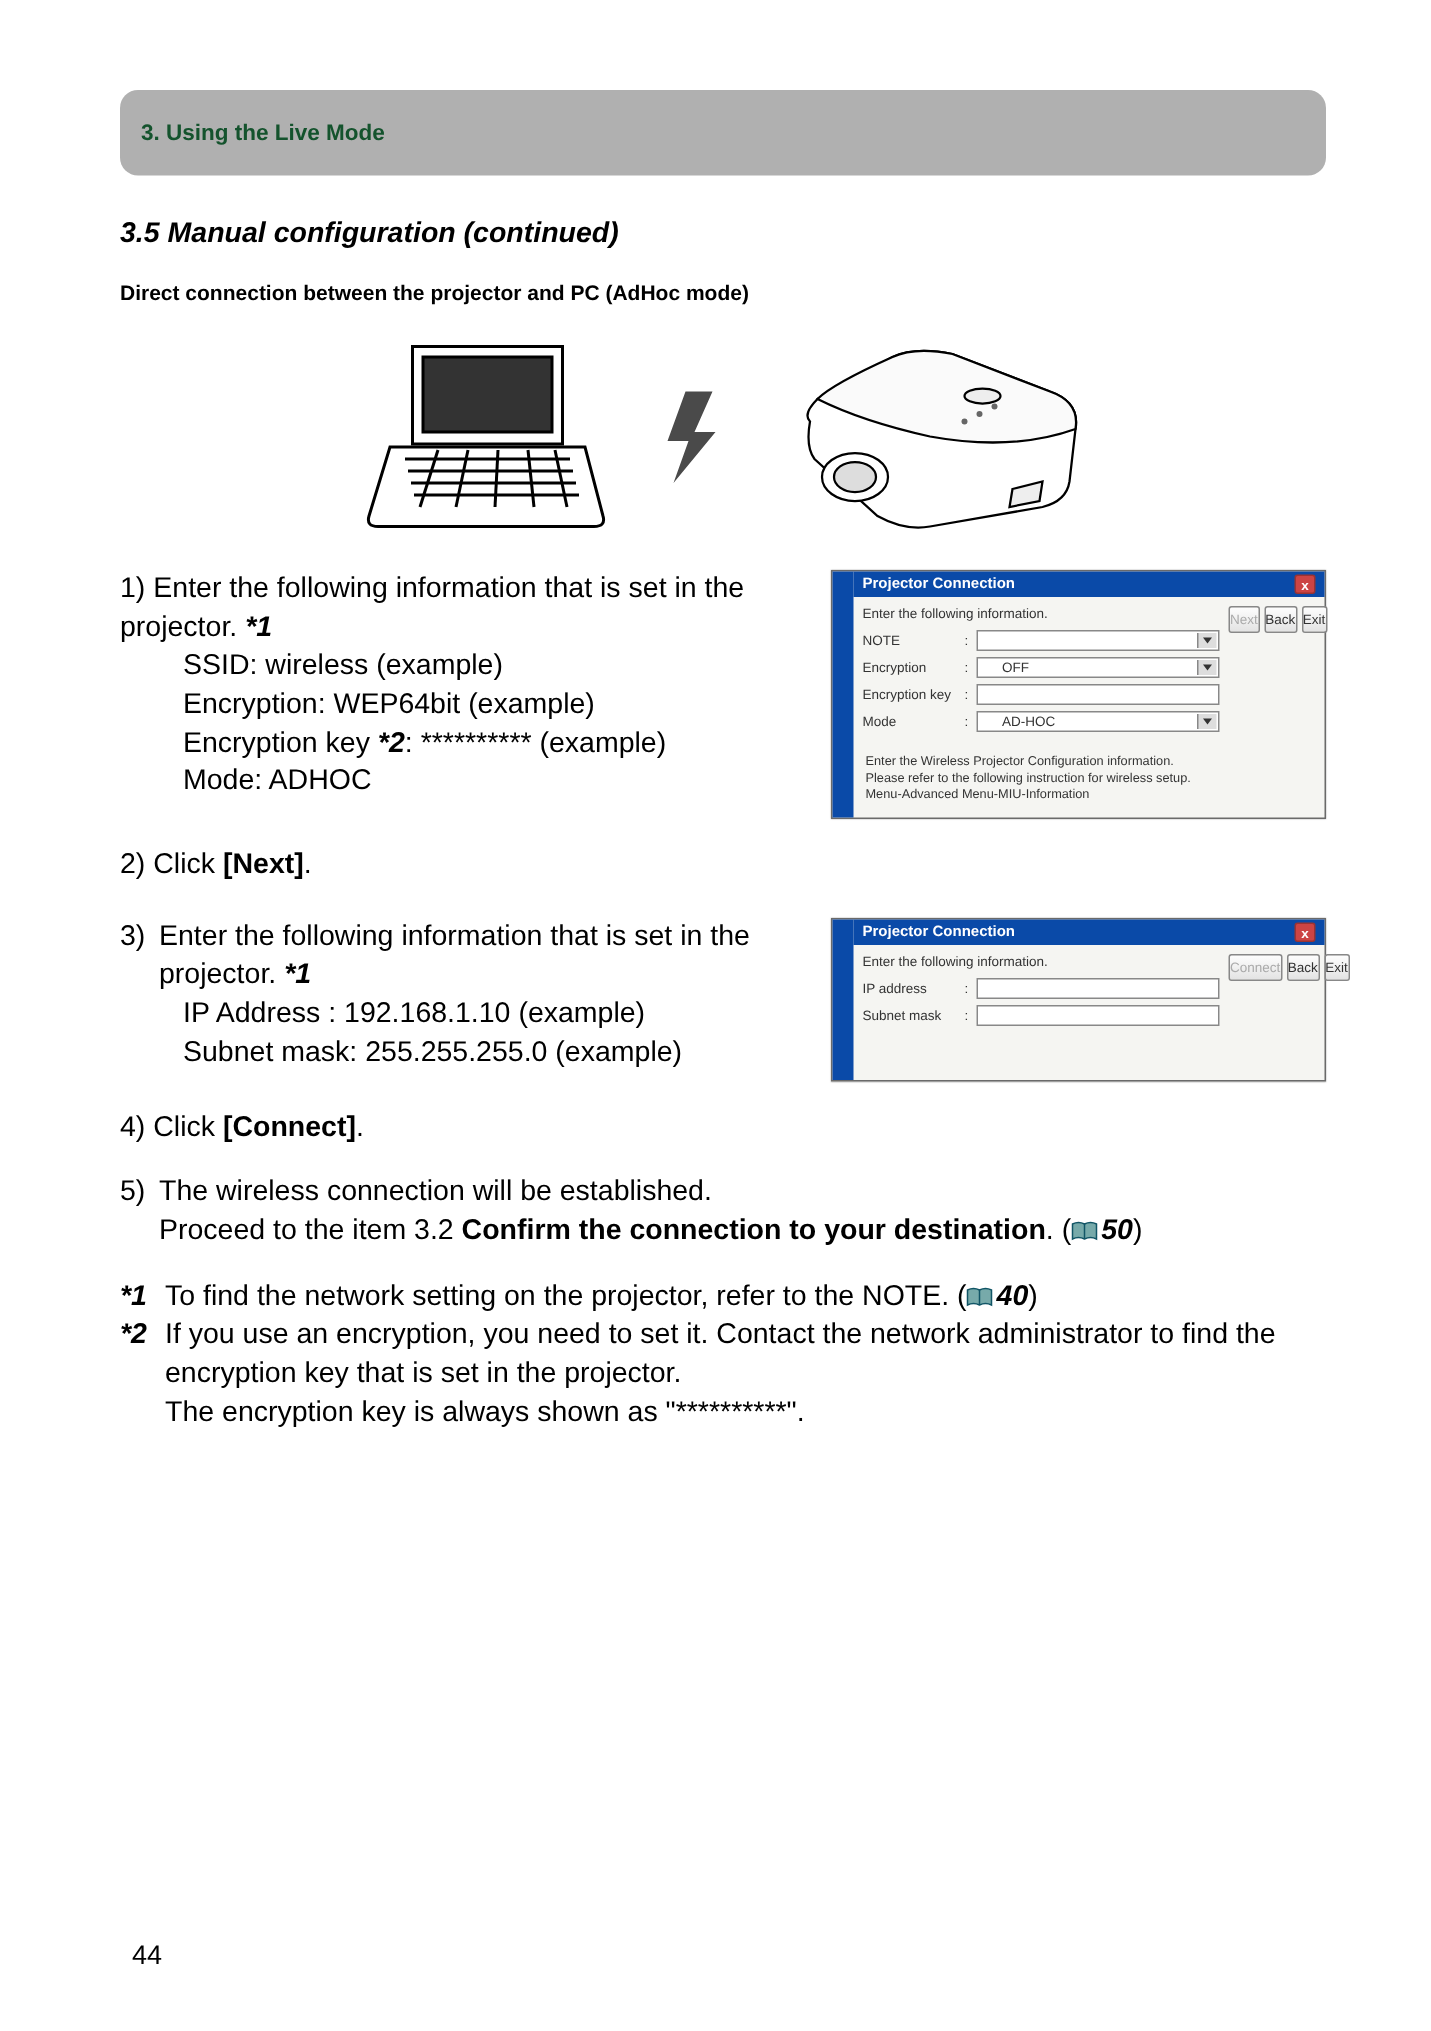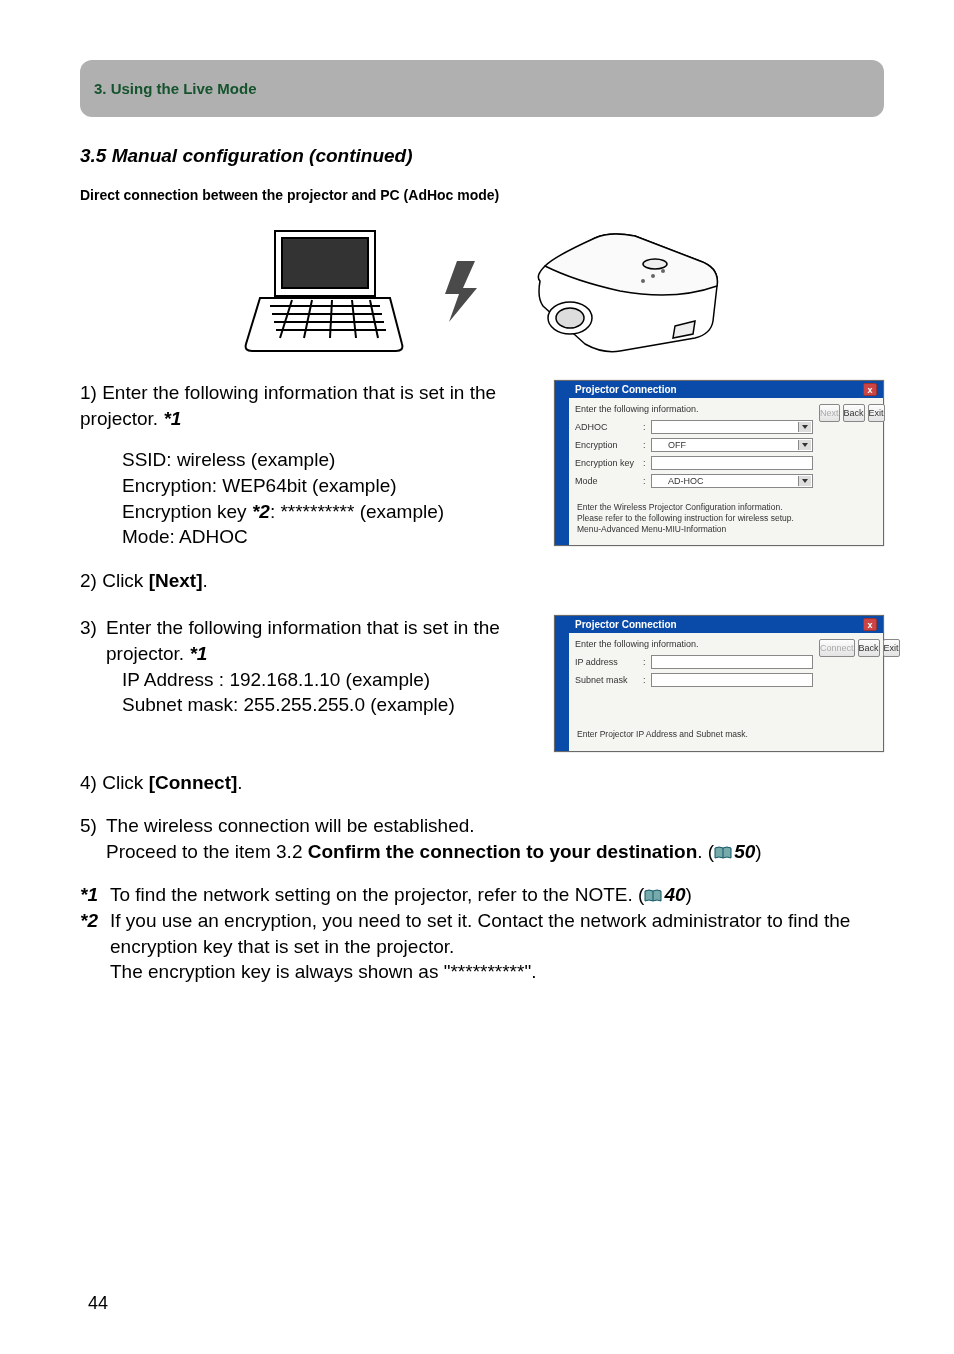--- a/index.html
+++ b/index.html
@@ -37,21 +37,21 @@
   }
   .illustration-row {
     display: flex;
     justify-content: center;
     align-items: center;
     gap: 30px;
     margin: 10px 0 24px 0;
   }
   .laptop-svg, .projector-svg { }
   .body-text { font-size: 19px; line-height: 1.35; }
-  .step { margin-bottom: 16px; }
+  .step { margin-bottom: 0; }
   .indent1 { padding-left: 42px; }
   .row-block {
     display: flex;
     gap: 30px;
     align-items: flex-start;
     margin-bottom: 18px;
   }
   .row-block .left { flex: 1 1 auto; }
   .dialog {
     width: 330px;
@@ -248,21 +248,21 @@
       <div class="stripe"></div>
       <div class="body">
         <div class="titlebar">
           <span>Projector Connection</span>
           <span class="close-x">x</span>
         </div>
         <div class="content">
           <div class="fields">
             <div class="instr">Enter the following information.</div>
             <div class="field-row">
-              <span class="flabel">ADHOC</span>
+              <span class="flabel">NOTE</span>
               <span class="colon">:</span>
               <span class="finput dropdown"></span>
             </div>
             <div class="field-row">
               <span class="flabel">Encryption</span>
               <span class="colon">:</span>
               <span class="finput dropdown">OFF</span>
             </div>
             <div class="field-row">
               <span class="flabel">Encryption key</span>
@@ -325,23 +325,20 @@
               <span class="flabel">Subnet mask</span>
               <span class="colon">:</span>
               <span class="finput"></span>
             </div>
           </div>
           <div class="buttons">
             <div class="btn disabled">Connect</div>
             <div class="btn">Back</div>
             <div class="btn">Exit</div>
           </div>
-        </div>
-        <div class="footer-note">
-          <div>Enter Projector IP Address and Subnet mask.</div>
         </div>
       </div>
     </div>
   </div>
 
   <div class="body-text step" style="margin-top:6px;margin-bottom:18px;">
     <span>4)</span>
     <span>Click </span><b>[Connect]</b><span>.</span>
   </div>
 

